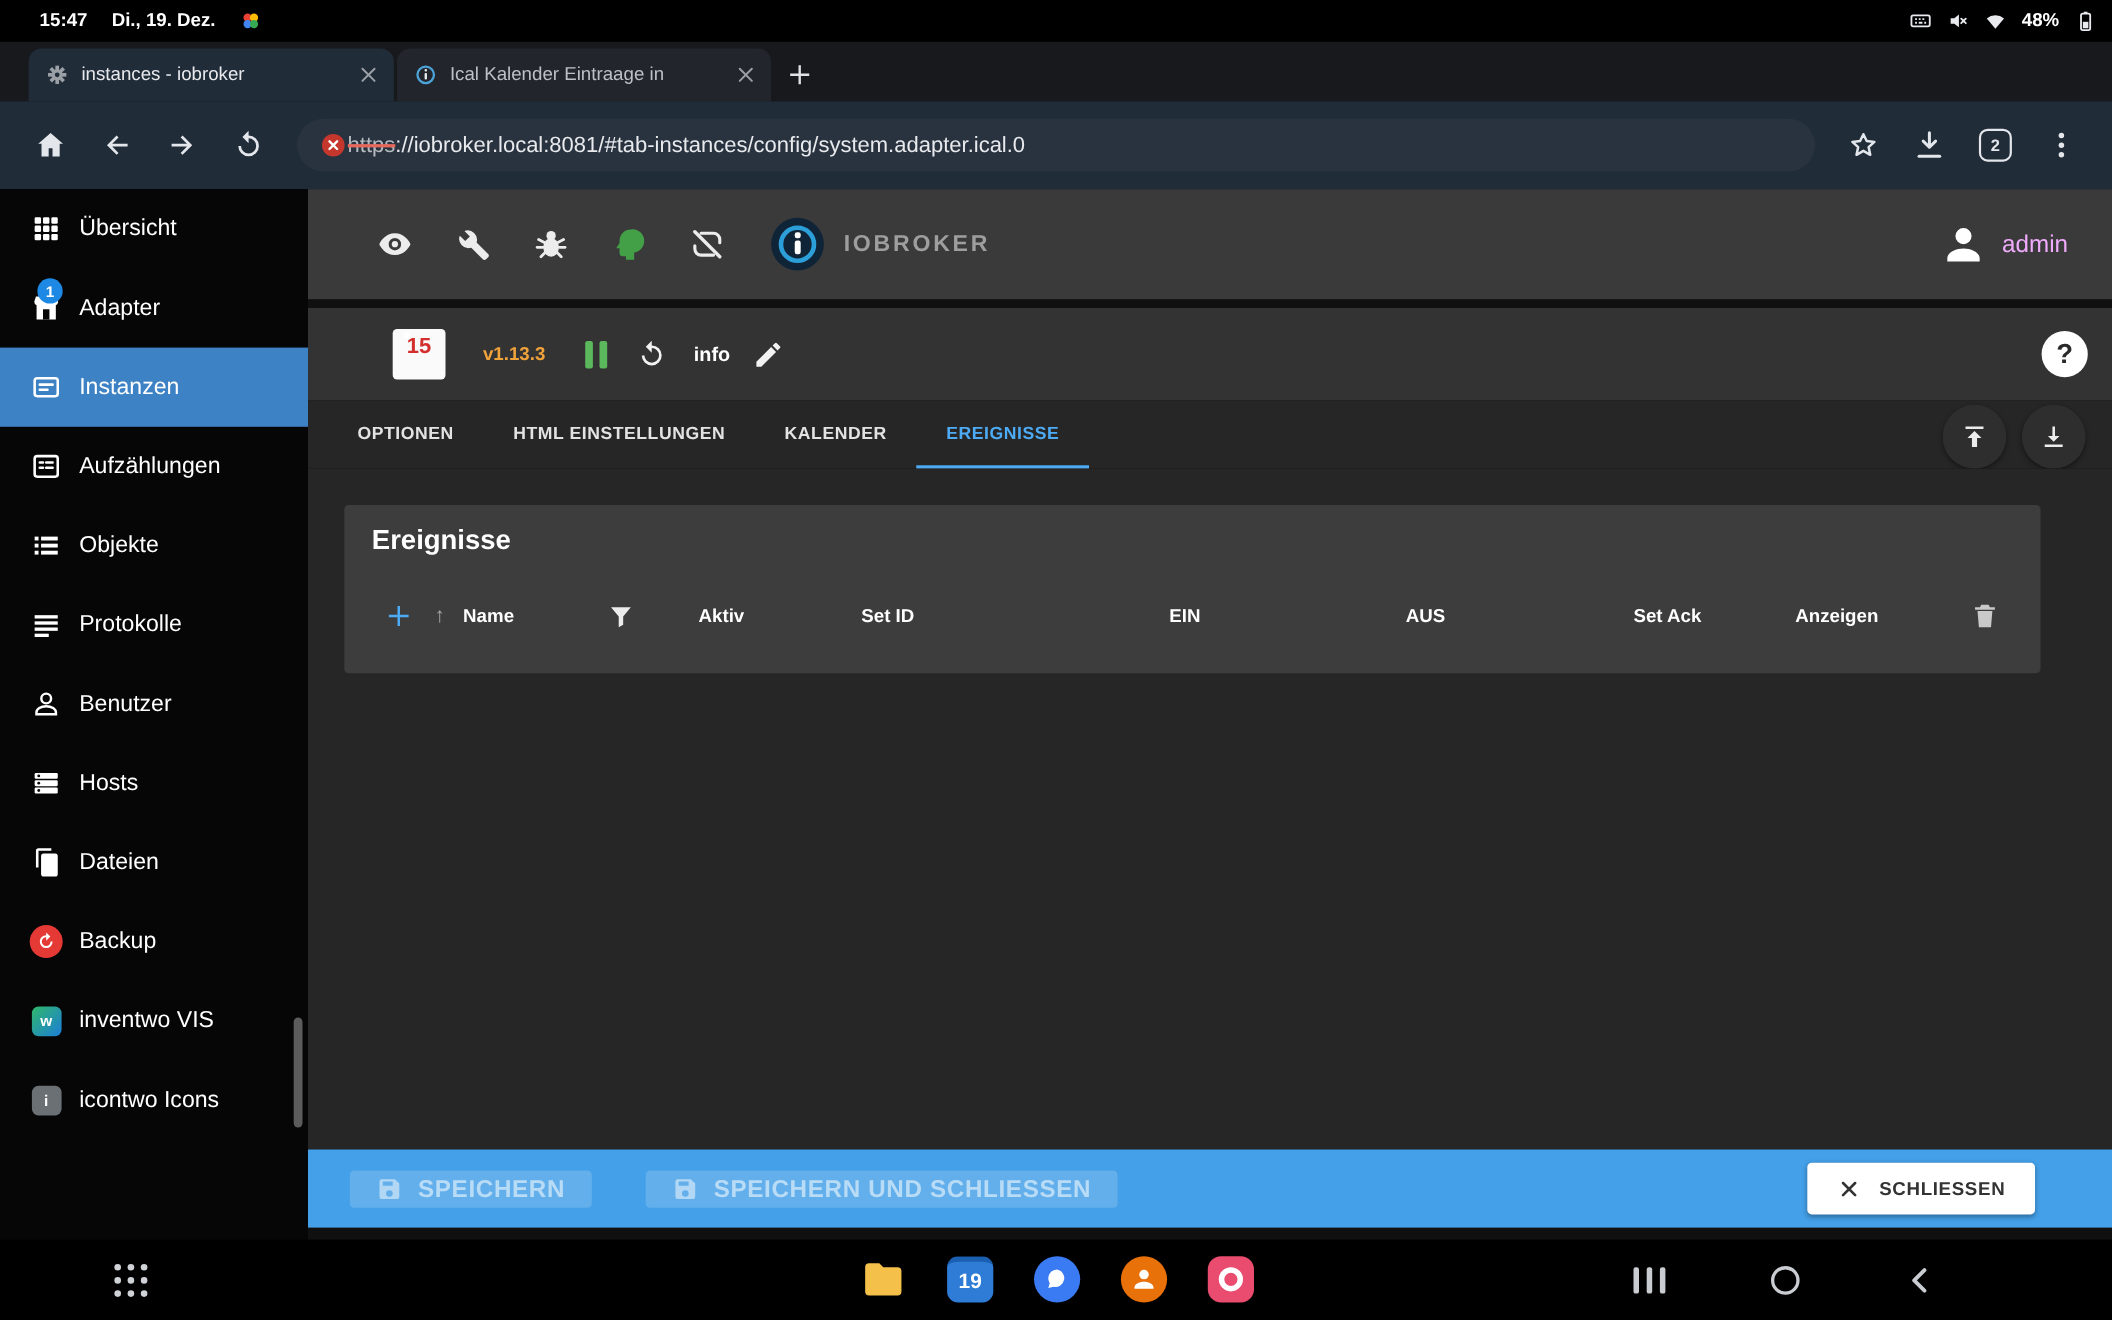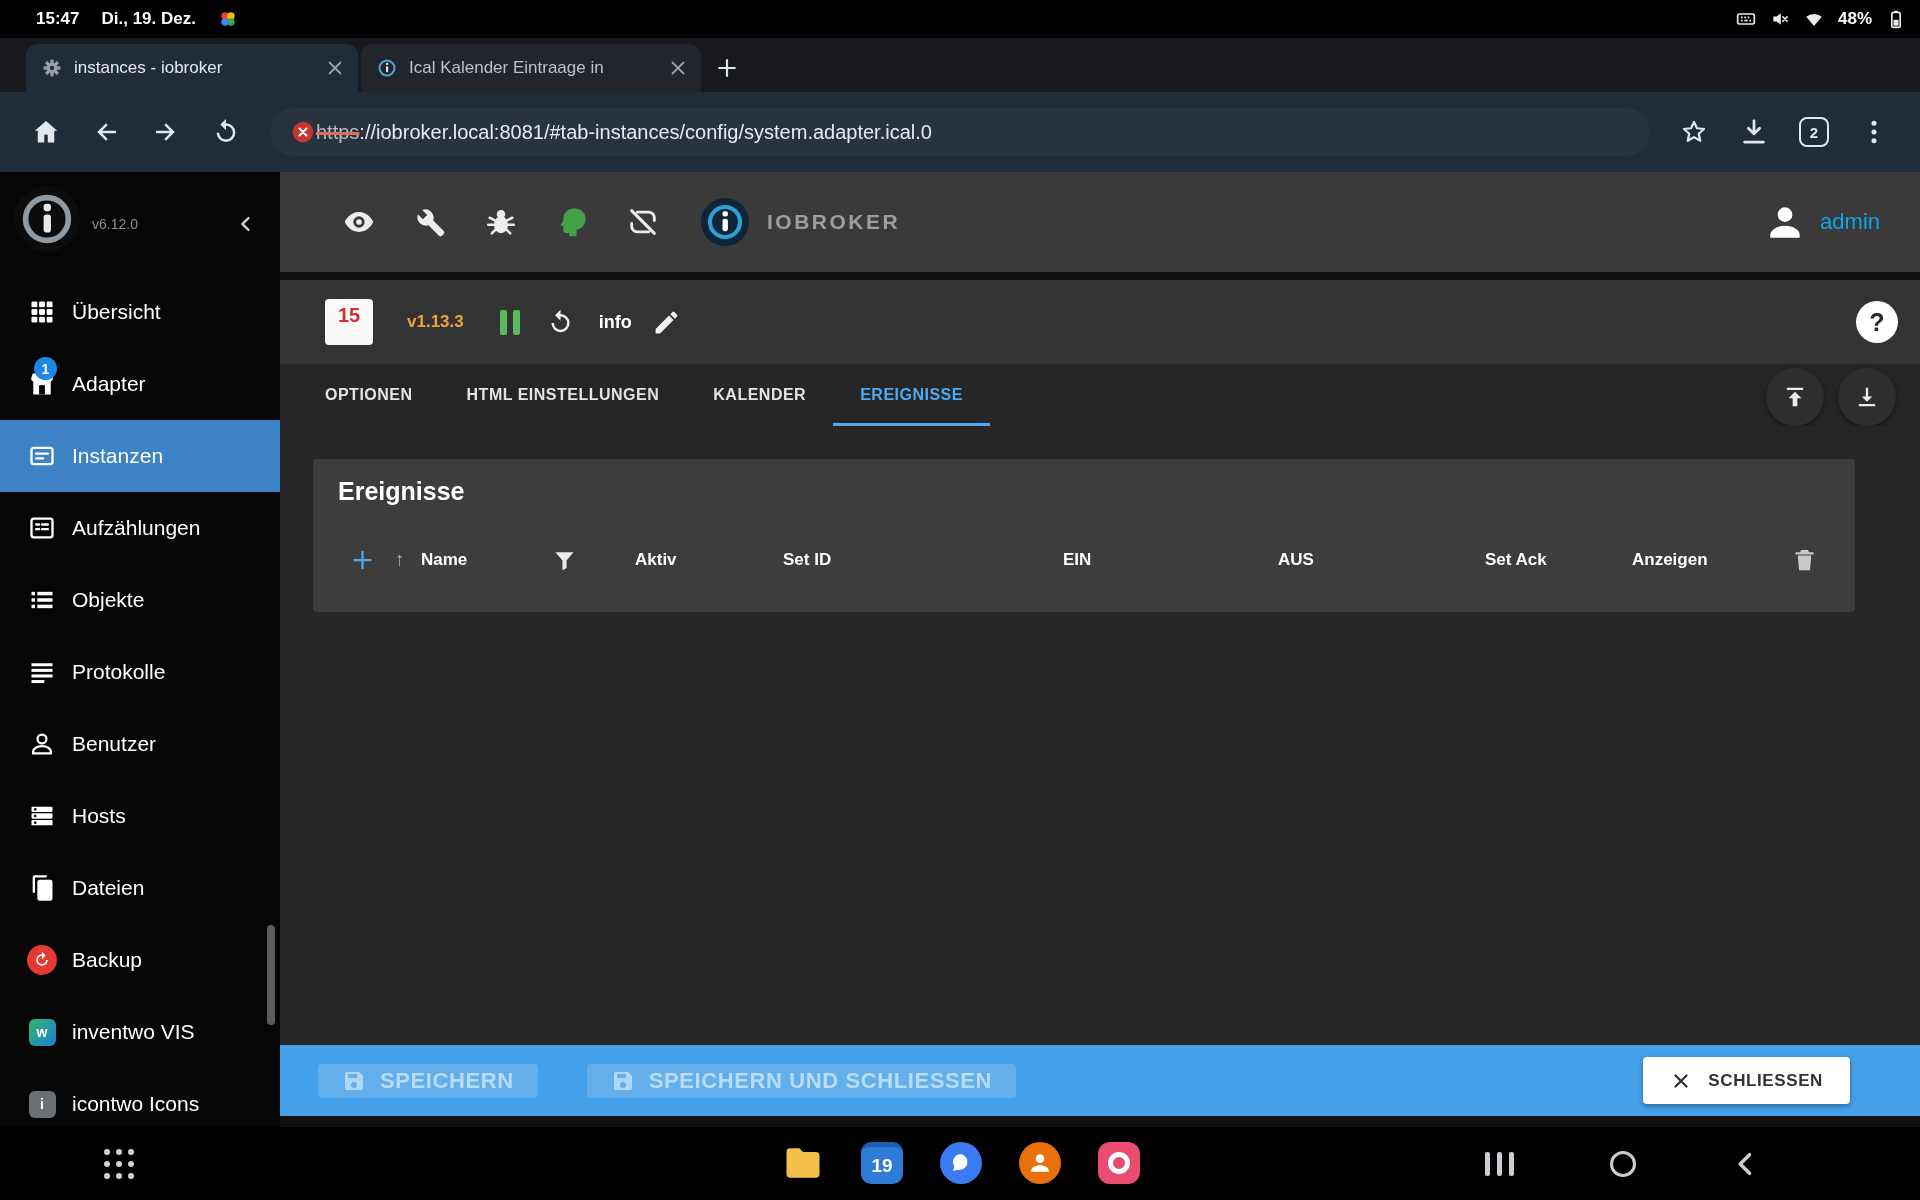--- a/index.html
+++ b/index.html
@@ -52,25 +52,25 @@
   .backup-circ { width:30px; height:30px; border-radius:50%; background:#e53935; display:flex; align-items:center; justify-content:center; }
   .sb-scroll { position:absolute; right:5px; top:753px; width:8px; height:100px; border-radius:4px; background:#5c5c5c; }
 
   
   .appbar { height:100px; background:#3a3a3a; display:flex; align-items:center; padding:0 40px 0 62px; margin-bottom:8px; }
   .ab-icon { width:34px; height:34px; color:#ececec; margin-right:37px; flex:0 0 34px; }
   .brand { display:flex; align-items:center; gap:18px; margin-left:4px; }
   .brand-circ { width:48px; height:48px; border-radius:50%; background:#102437; display:flex; align-items:center; justify-content:center; }
   .brand-name { font-size:21px; letter-spacing:2.5px; color:#9e9e9e; font-weight:600; }
   .ab-right { margin-left:auto; display:flex; align-items:center; gap:14px; }
-  .ab-user { font-size:22px; color:#0ea5e9; }
+  .ab-user { font-size:22px; color:#f0abfc; }
 
   
   .inst-header { height:84px; background:#333333; display:flex; align-items:center; padding:0 22px 0 45px; }
-  .ical-icon { width:48px; height:46px; border-radius:4px; background:#fafafa; overflow:hidden; position:relative; flex:0 0 48px; }
+  .ical-icon { width:48px; height:46px; border-radius:4px; background:#fafafa; overflow:hidden; position:relative; flex:0 0 48px;margin-left:32px; }
   .ical-top { height:13px; background:#546e7a; position:relative; }
   .ical-top i { position:absolute; top:3px; width:6px; height:6px; border-radius:50%; background:#fff; }
   .ical-day { height:33px; display:flex; align-items:center; justify-content:center; font-size:20px; font-weight:700; color:#d32f2f; }
   .inst-title { margin-left:34px; font-size:27px; font-weight:500; color:#fff; white-space:nowrap; }
   .inst-version { margin-left:34px; font-size:17px; font-weight:700; color:#f0a33a; }
   .pause-ic { margin-left:36px; display:flex; gap:6px; }
   .pause-ic i { width:7px; height:25px; border-radius:2px; background:#5cb85c; }
   .hdr-ic { width:29px; height:29px; color:#f2f2f2; }
   .ml26 { margin-left:26px; } .ml20 { margin-left:20px; }
   .info-label { margin-left:24px; font-size:18px; font-weight:600; color:#fff; }
@@ -256,35 +256,20 @@
           <circle cx="12" cy="5" r="2" fill="currentColor"></circle>
           <circle cx="12" cy="12" r="2" fill="currentColor"></circle>
           <circle cx="12" cy="19" r="2" fill="currentColor"></circle>
         </svg>
     </div>
   </div>
 
   <div class="admin">
 
     <div class="sidebar">
-      <div class="sb-head">
-        <span class="logo-wrap">
-          <svg width="54" height="54" viewBox="0 0 48 48">
-              <circle cx="24" cy="24" r="19" fill="none" stroke="#8f9aa3" stroke-width="5"></circle>
-              <rect x="21" y="20" width="6.5" height="16" rx="2.5" fill="#e8eaed"></rect>
-              <rect x="21" y="10.5" width="6.5" height="6.5" rx="2.5" fill="#e8eaed"></rect>
-            </svg>
-        </span>
-        <span class="sb-version">v6.12.0</span>
-        <span class="sb-collapse">
-          <svg width="24" height="24" viewBox="0 0 24 24">
-              <path d="M14.5 6l-6 6 6 6" stroke="currentColor" stroke-width="2.4" fill="none" stroke-linecap="round"></path>
-            </svg>
-        </span>
-      </div>
 
       <div class="sb-item">
         <span class="sb-icon">
           <svg width="28" height="28" viewBox="0 0 24 24">
               <g fill="currentColor">
                 <rect x="3" y="3" width="5" height="5" rx="1"></rect>
                 <rect x="9.5" y="3" width="5" height="5" rx="1"></rect>
                 <rect x="16" y="3" width="5" height="5" rx="1"></rect>
                 <rect x="3" y="9.5" width="5" height="5" rx="1"></rect>
                 <rect x="9.5" y="9.5" width="5" height="5" rx="1"></rect>

